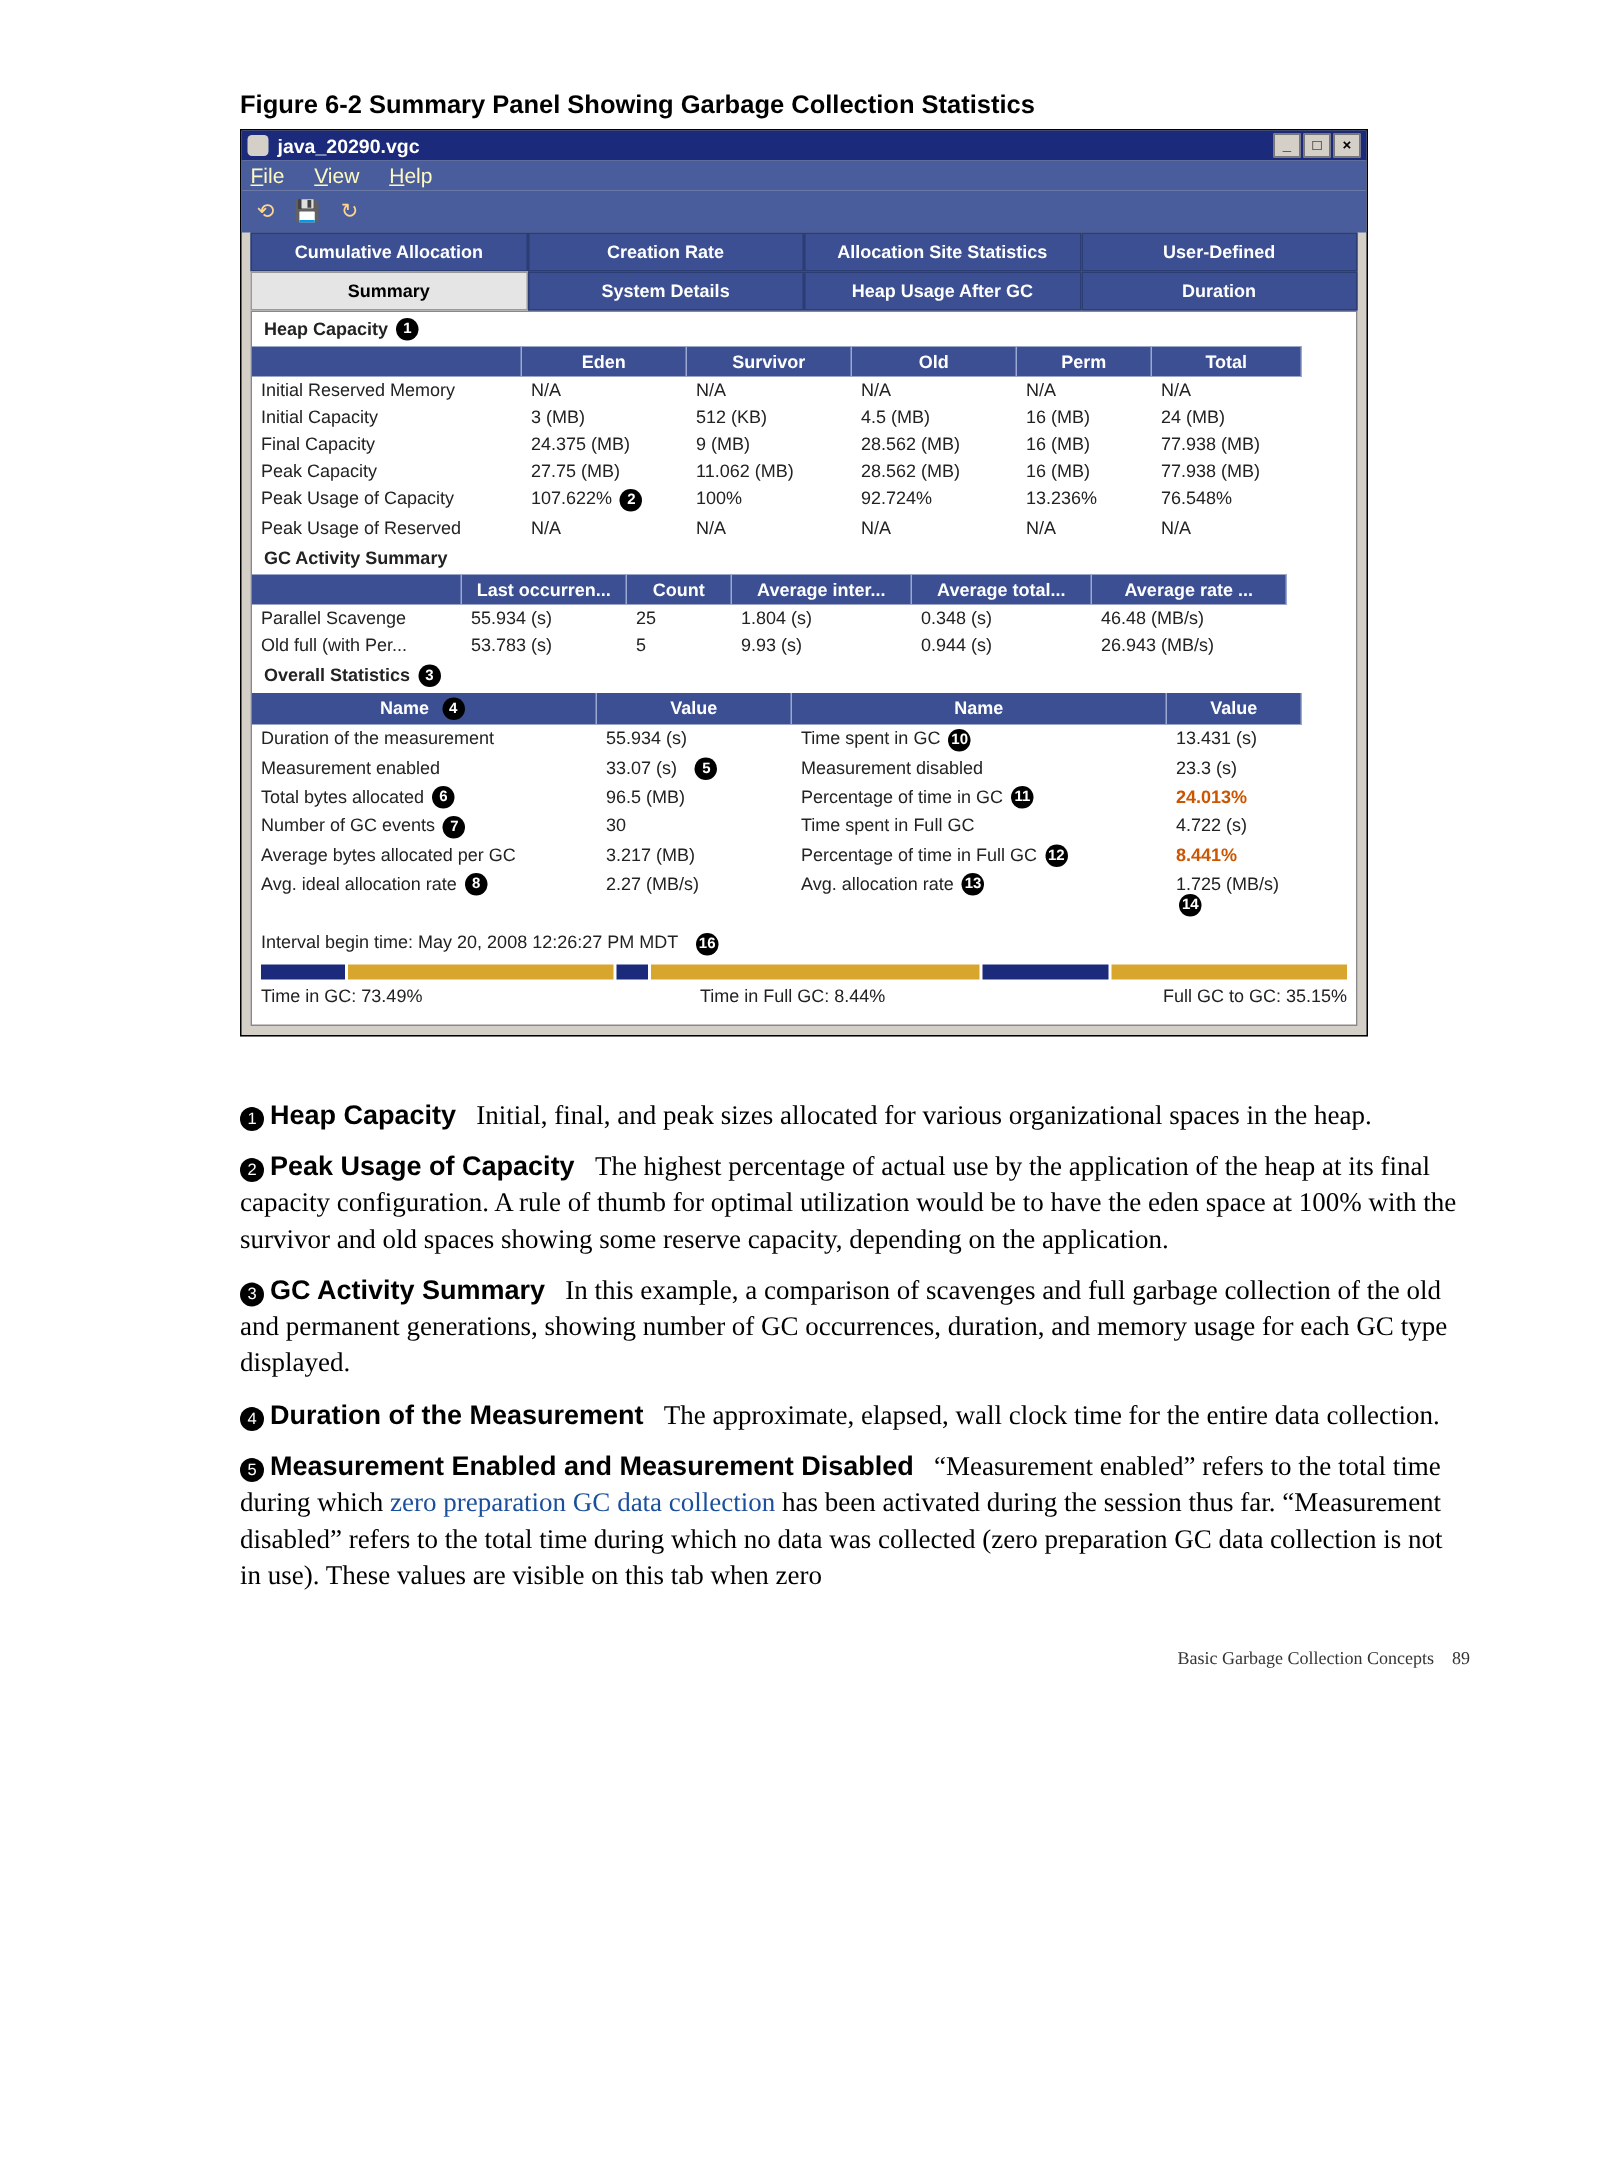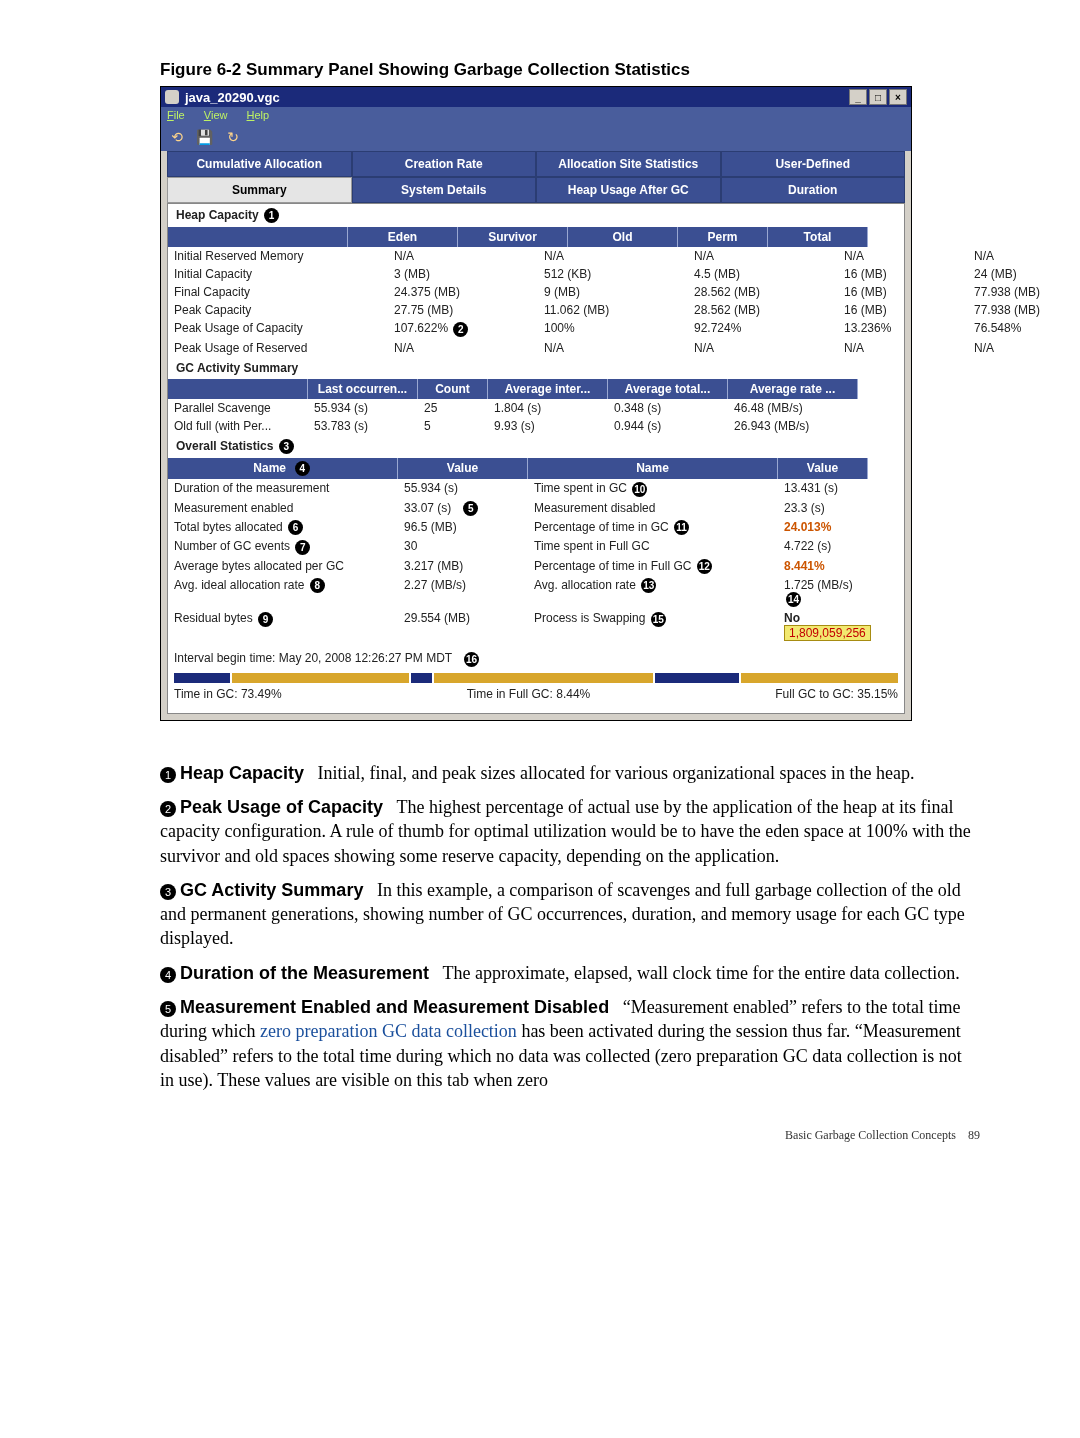--- a/index.html
+++ b/index.html
@@ -36,23 +36,23 @@
   .titlebar .tb-icon { width: 14px; height: 14px; margin-right: 6px; background:#d4d0c8; border-radius:3px; }
   .titlebar .tb-title { flex: 1; font-weight: bold; }
   .titlebar .tb-buttons { display: flex; gap: 2px; }
   .titlebar .tb-btn {
     width: 18px; height: 16px; background: #d4d0c8; border: 1px solid #777;
     display: flex; align-items: center; justify-content: center; font-size: 10px; font-weight: bold;
     color:#000;
   }
   .menubar {
     background: #495d9c;
-    color: #bef264;
+    color: #fef9c3;
     font-family: Arial, sans-serif;
-    font-size: 11px;
+    font-size: 14px;
     padding: 2px 6px;
   }
   .menubar span { margin-right: 16px; cursor: default; }
   .menubar span u { text-decoration: underline; }
   .toolbar {
     background: #495d9c;
     padding: 4px 6px;
     display: flex; gap: 8px;
   }
   .tb-icon-btn {
@@ -97,21 +97,21 @@
     color: #fff;
     font-weight: bold;
   }
   .grid-headers > div {
     background: #3b4f92;
     border-right: 1px solid #9aa8d2;
     padding: 3px 6px;
     text-align: center;
   }
   .hc-grid .grid-headers { grid-template-columns: 180px 110px 110px 110px 90px 100px; }
-  .hc-row { display: grid; grid-template-columns: 180px 110px 110px 110px 90px 100px; padding: 0 0; gap: 40px; }
+  .hc-row { display: grid; grid-template-columns: 180px 110px 110px 110px 90px 100px; padding: 0 0; }
   .hc-row > div { padding: 2px 6px; }
   .gc-grid .grid-headers { grid-template-columns: 140px 110px 70px 120px 120px 130px; }
   .gc-row { display: grid; grid-template-columns: 140px 110px 70px 120px 120px 130px; }
   .gc-row > div { padding: 2px 6px; }
   .os-grid .grid-headers { grid-template-columns: 230px 130px 250px 90px; }
   .os-row { display: grid; grid-template-columns: 230px 130px 250px 90px; }
   .os-row > div { padding: 2px 6px; position: relative; }
   .orange { color: #cc5500; font-weight: bold; }
   .interval {
     padding: 8px 6px 2px 6px;
@@ -330,26 +330,20 @@
             <div>3.217 (MB)</div>
           <div><span>Percentage of time in Full GC</span> <span class="marker">12</span></div>
           <div class="orange">8.441%</div>
         </div>
         <div class="os-row">
           <div><span>Avg. ideal allocation rate</span> <span class="marker">8</span></div>
           <div>2.27 (MB/s)</div>
           <div><span>Avg. allocation rate</span> <span class="marker">13</span></div>
           <div><span>1.725 (MB/s)</span> <span class="marker">14</span></div>
         </div>
-        <div class="os-row">
-          <div><span>Residual bytes</span> <span class="marker">9</span></div>
-          <div>29.554 (MB)</div>
-          <div><span>Process is Swapping</span> <span class="marker">15</span></div>
-          <div><b>No</b> &nbsp;<span class="yellowbox">1,809,059,256</span></div>
-        </div>
       </div>
 
       <div class="interval">
         <span>Interval begin time: May 20, 2008 12:26:27 PM MDT</span>
         &nbsp;&nbsp;<span class="marker">16</span>
         <div class="bars-row">
           <div class="bar-blue" style="width:60px"></div>
             <div class="bar-gold" style="width:190px"></div>
           <div class="bar-blue" style="width:22px"></div>
             <div class="bar-gold" style="width:235px"></div>

